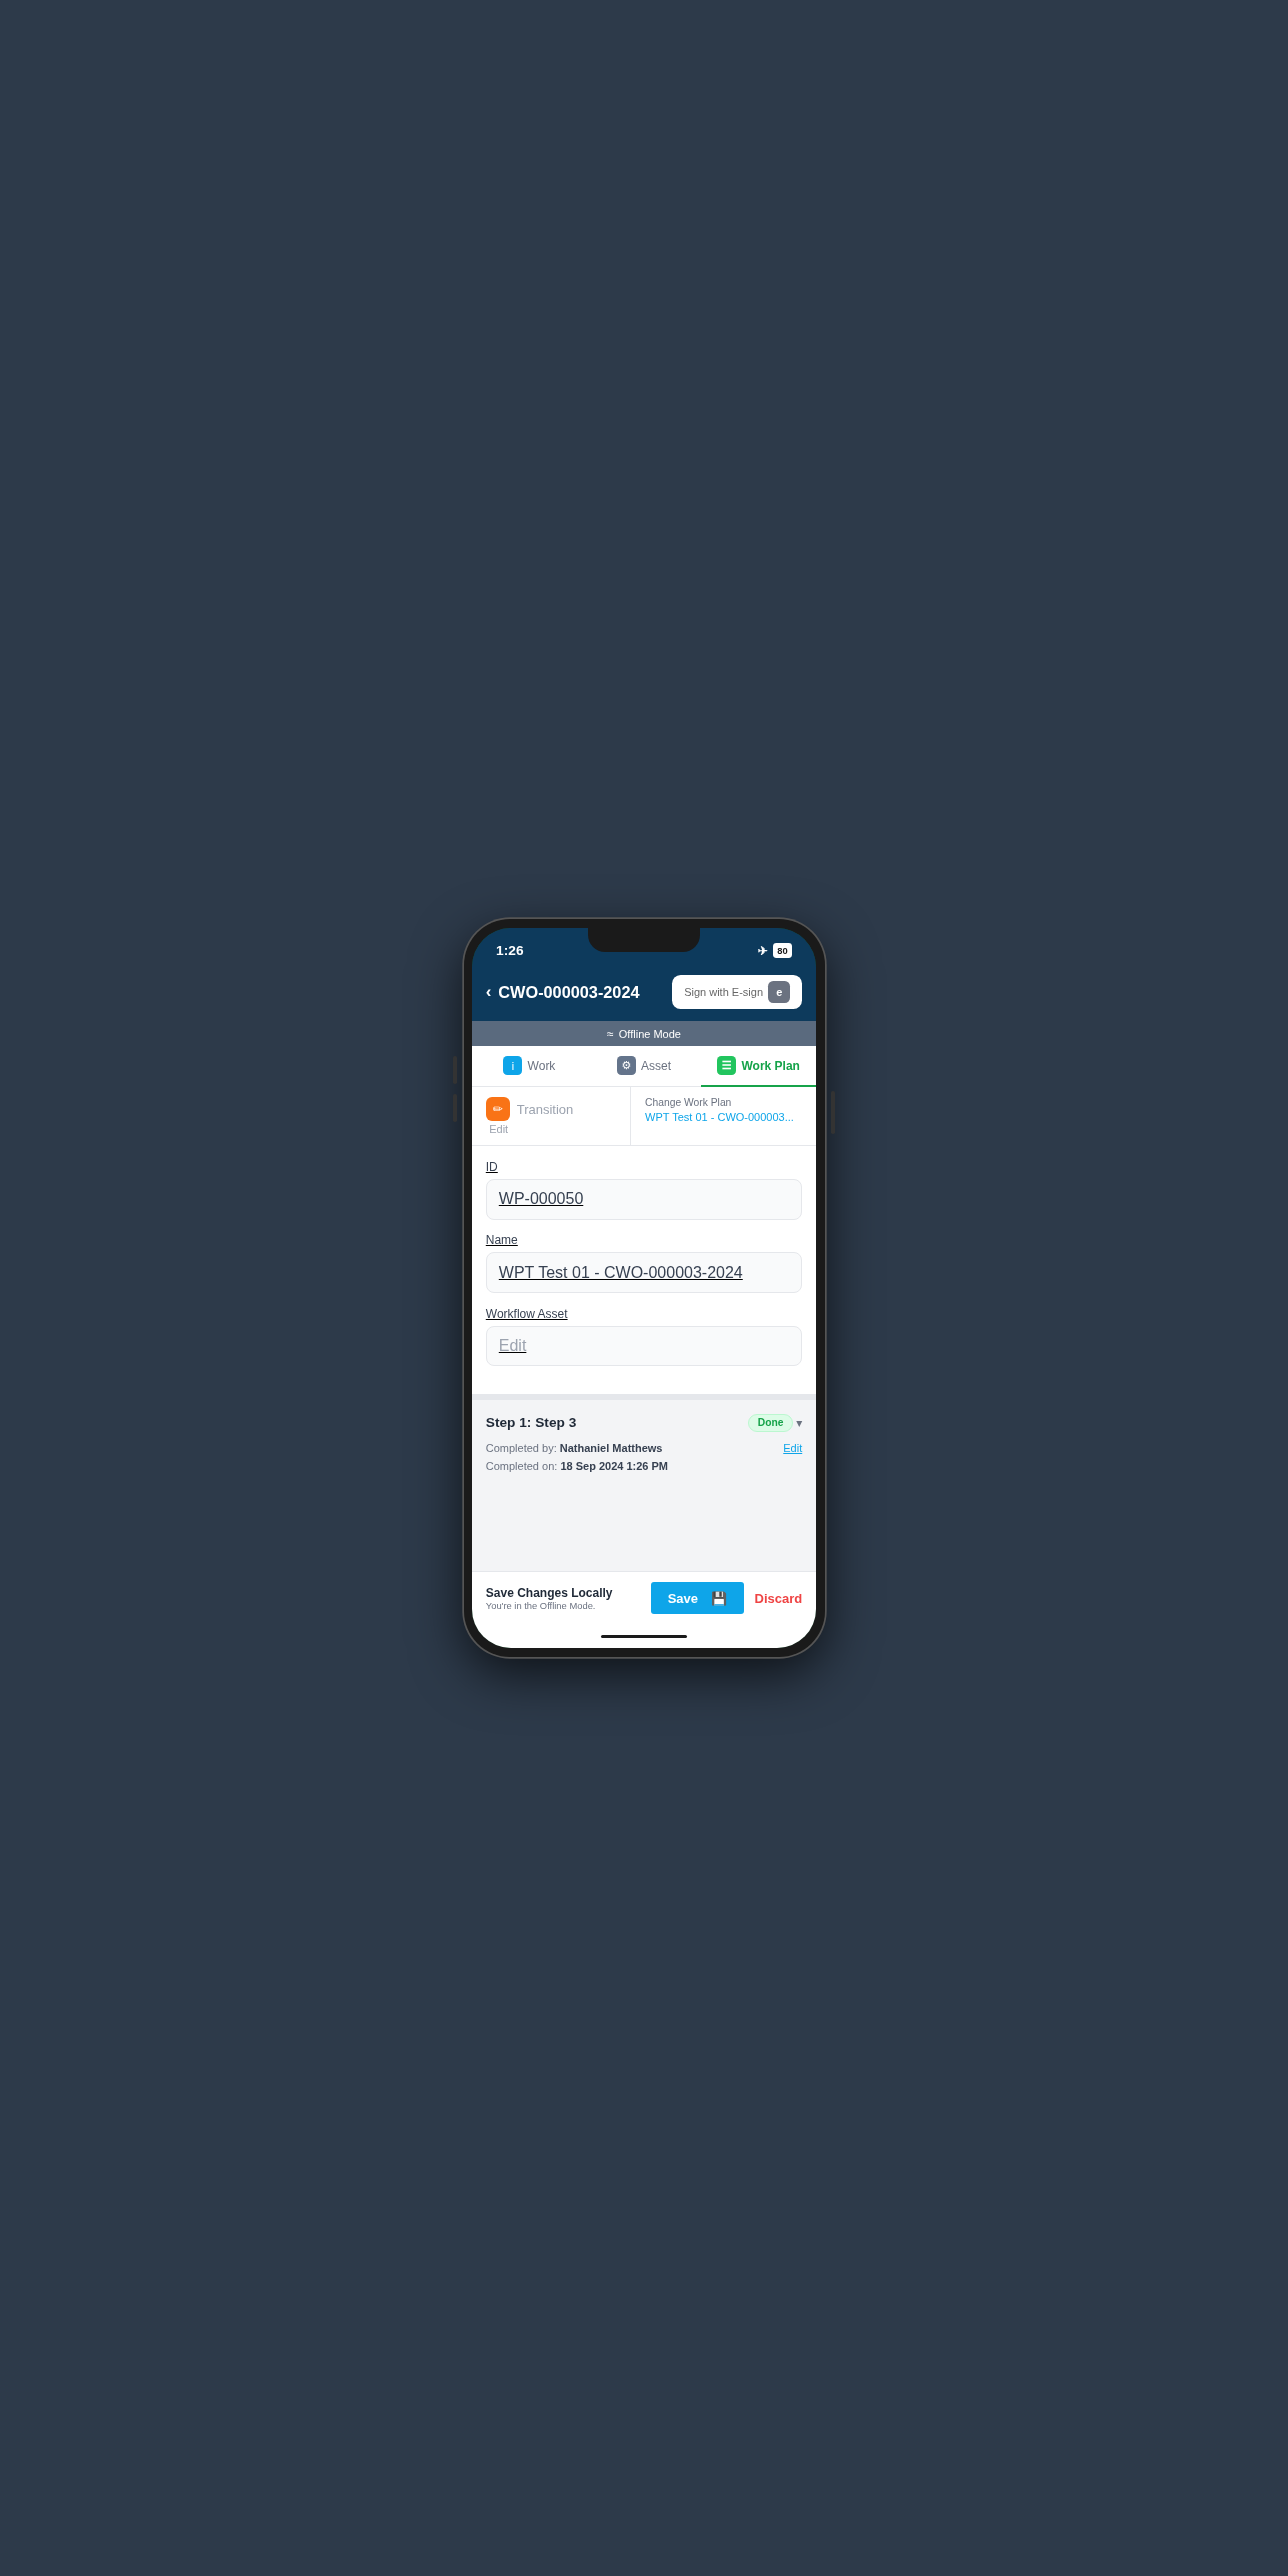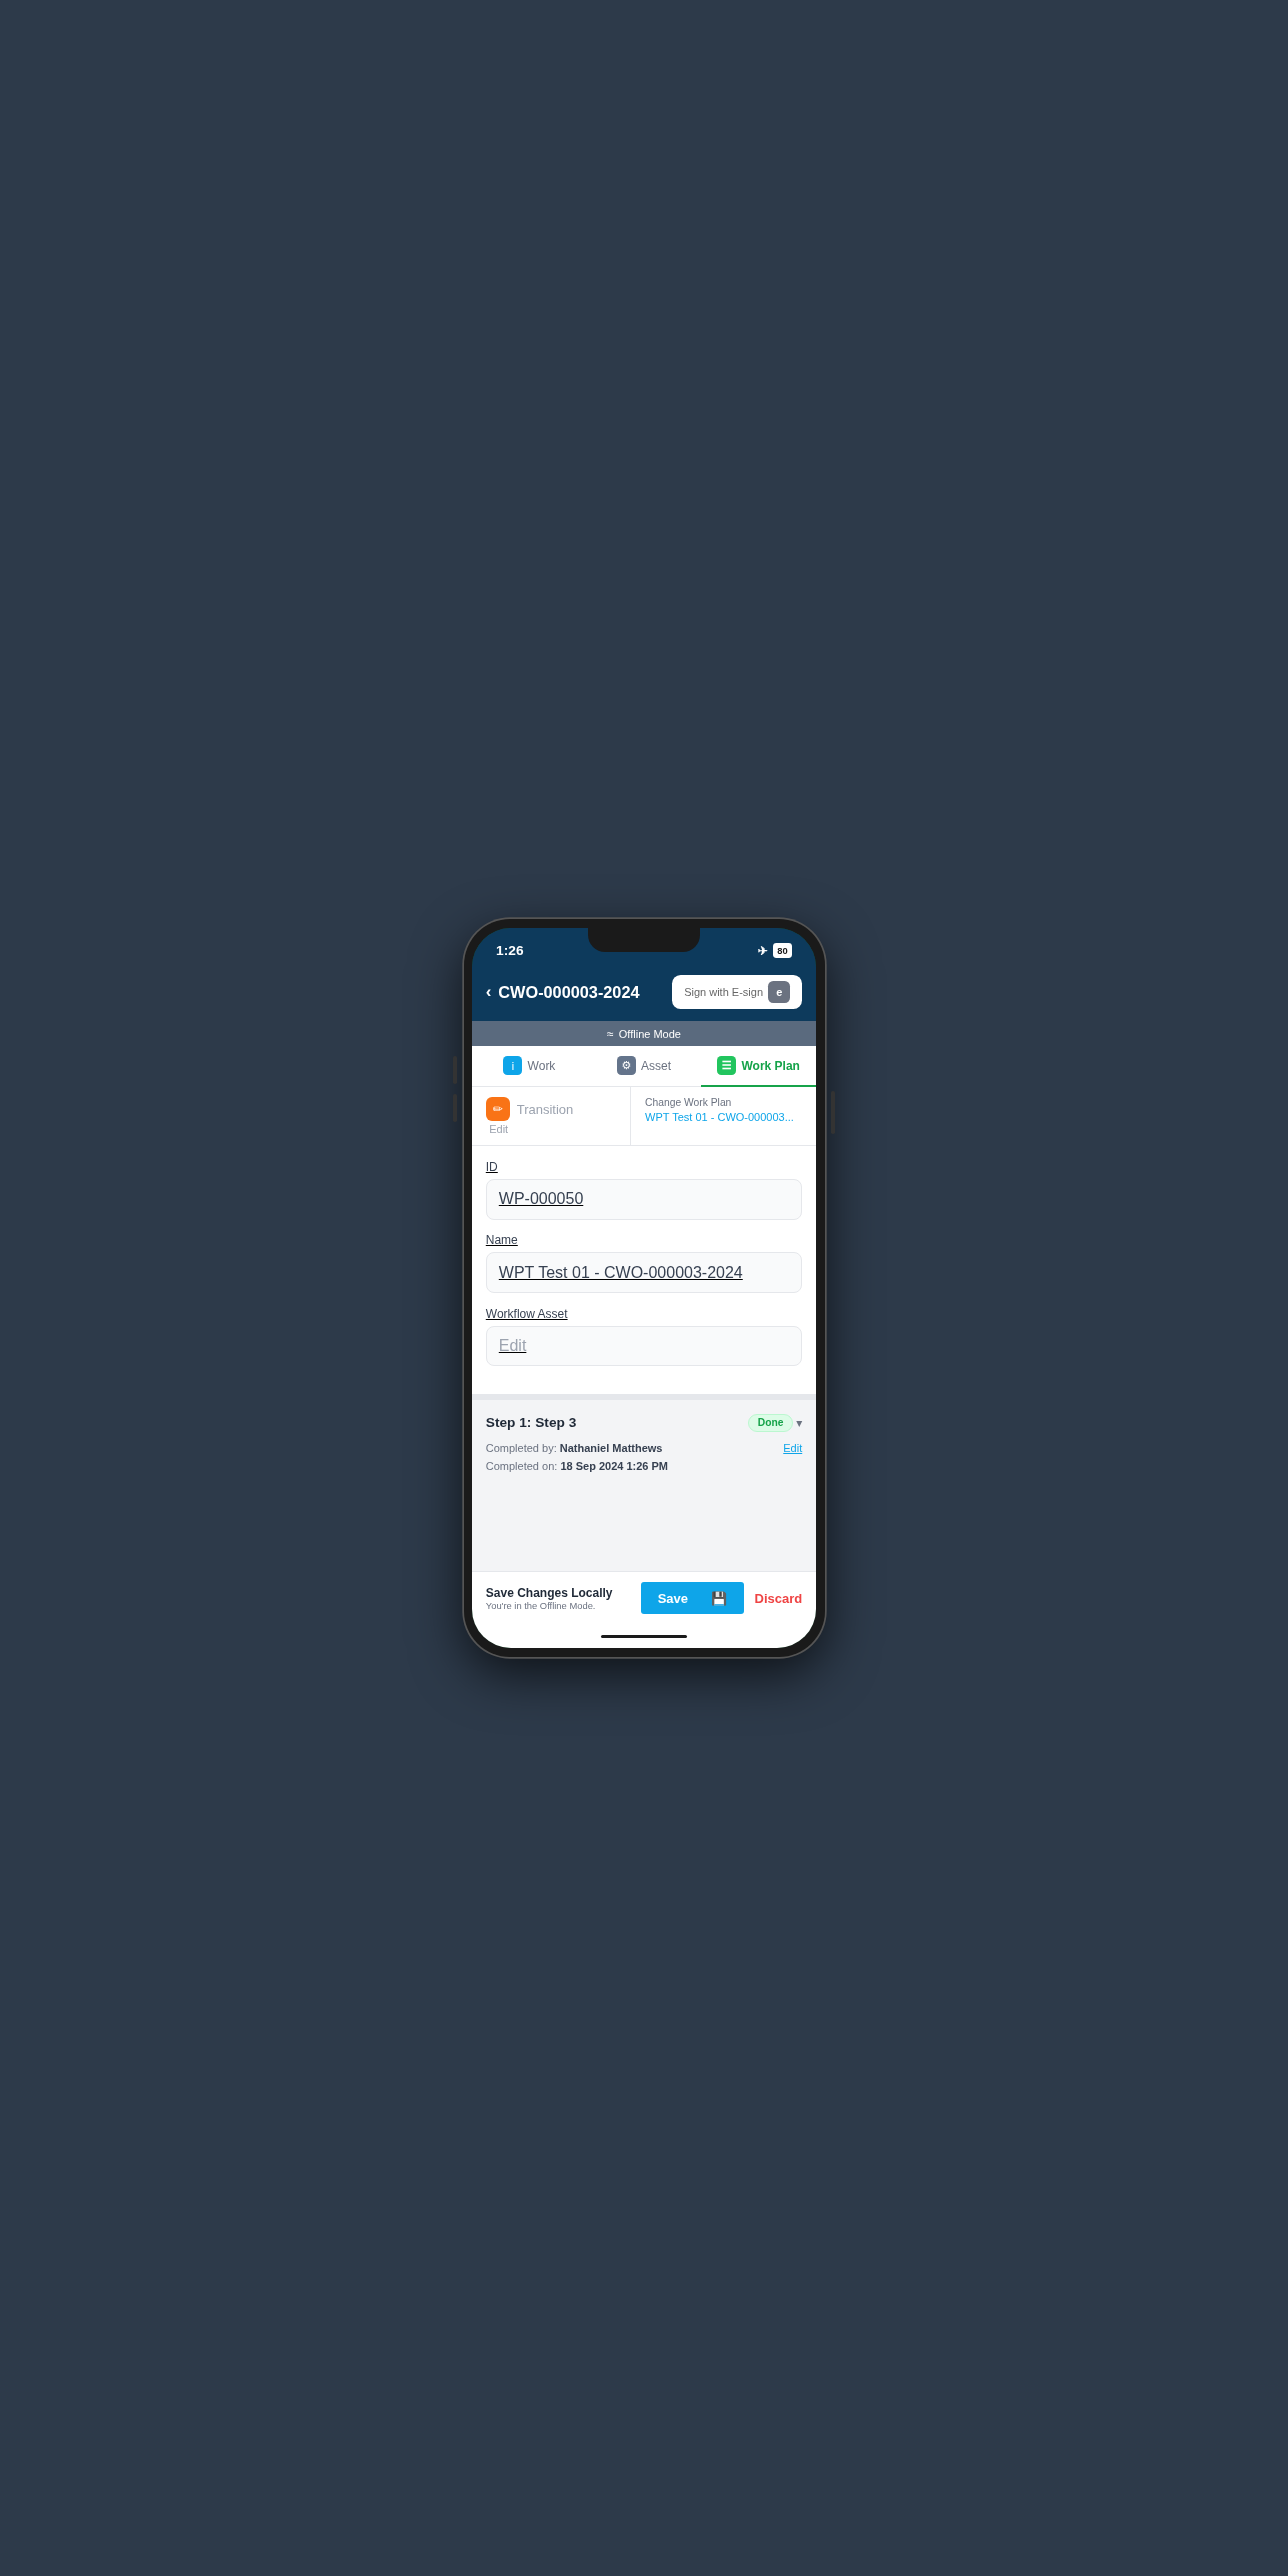--- a/index.html
+++ b/index.html
@@ -317,21 +317,21 @@
       background: #0ea5e9;
       color: white;
       border: none;
       border-radius: 3px;
       padding: 8.6px 17px;
       font-size: 13px;
       font-weight: 600;
       cursor: pointer;
       display: flex;
       align-items: center;
-      gap: 23px;
+      gap: 13px;
     }
     .discard-btn {
       background: none;
       border: none;
       color: #ef4444;
       font-size: 13px;
       font-weight: 600;
       cursor: pointer;
     }
     

